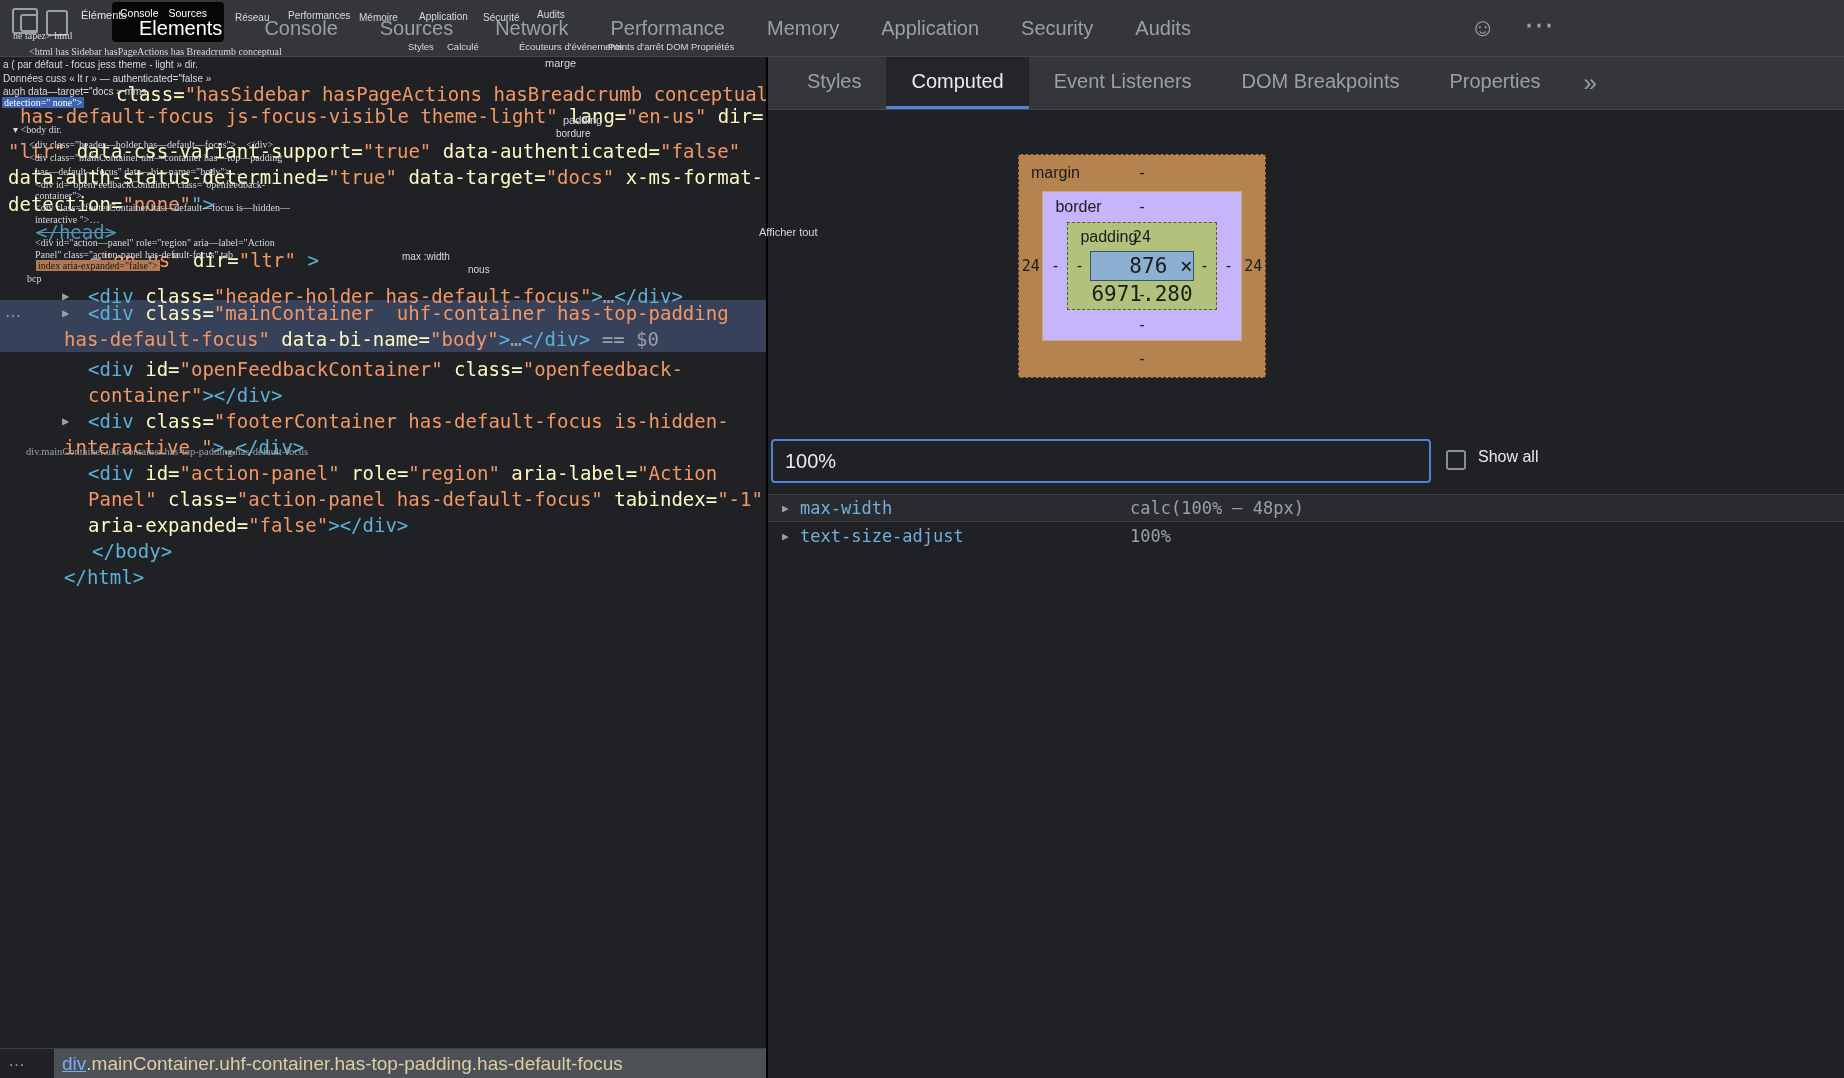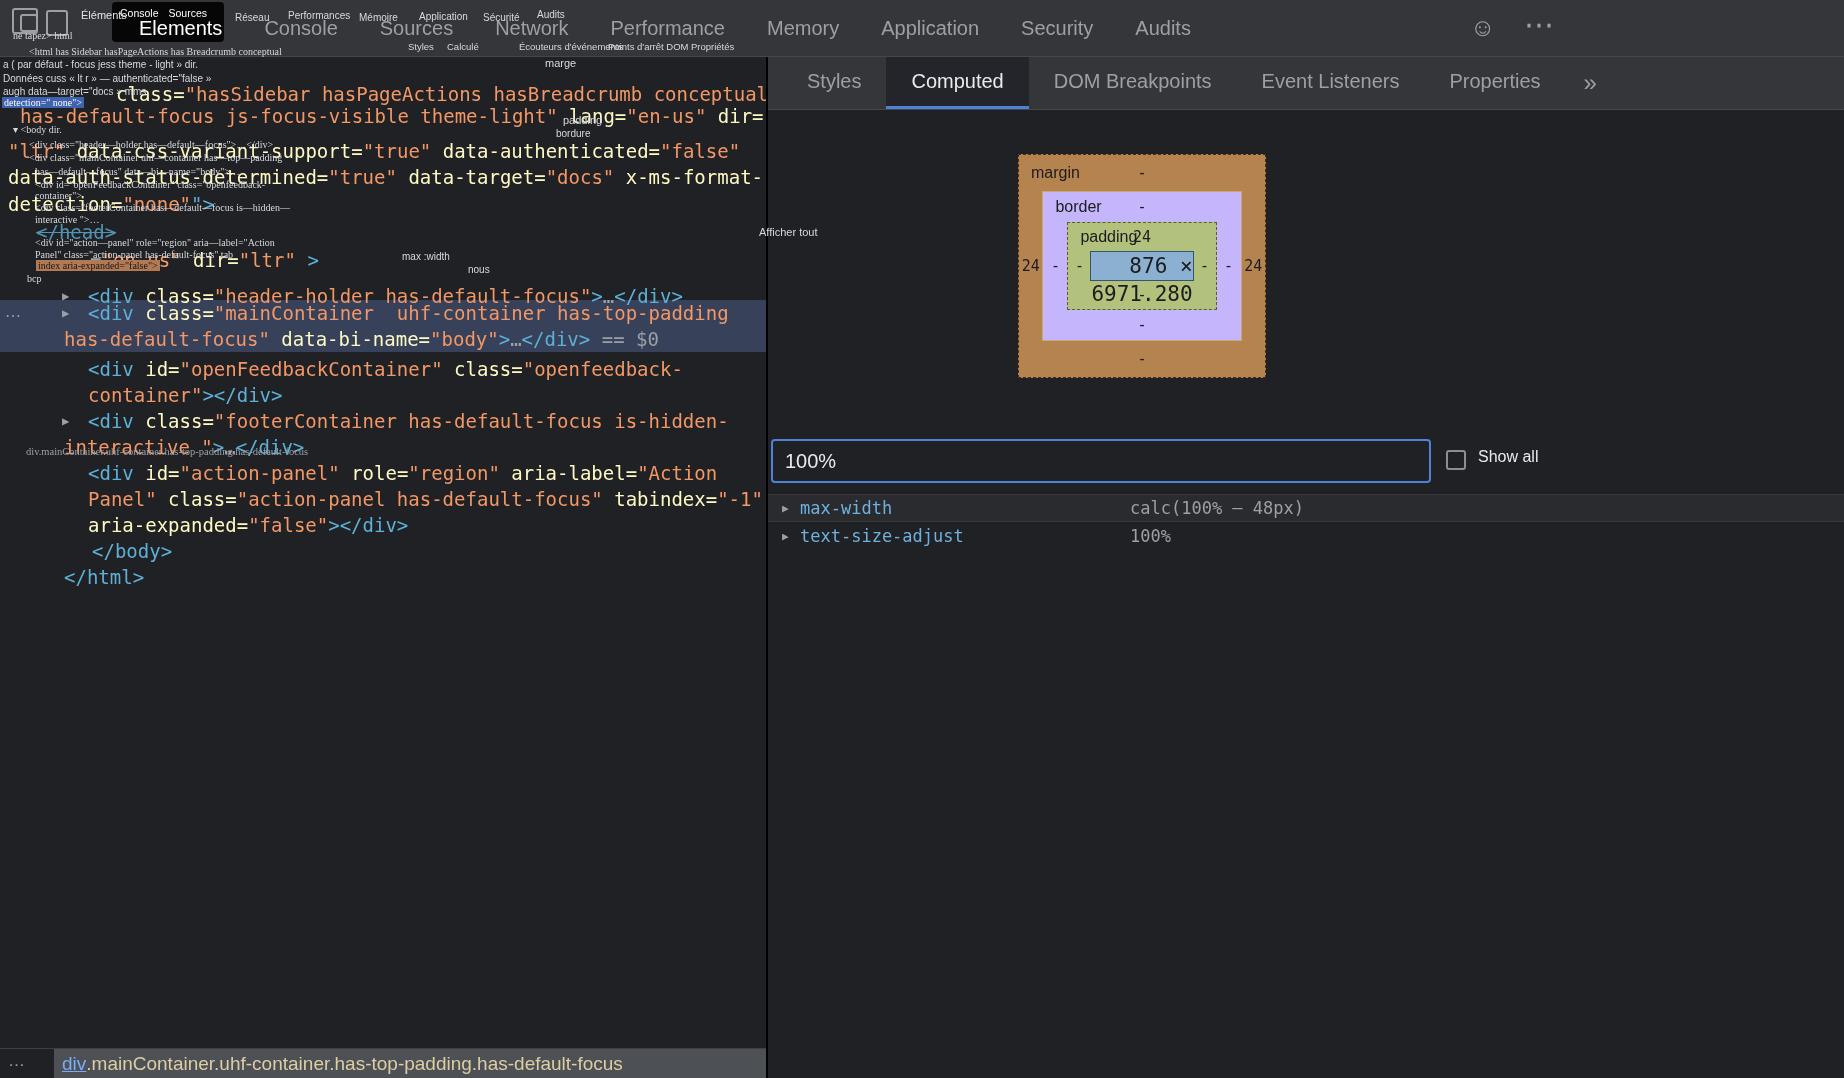--- a/index.html
+++ b/index.html
@@ -136,22 +136,22 @@
   <div class="code-line" style="top:481px;padding-left:92px"><span class="t">&lt;/body&gt;</span></div>
   <div class="code-line" style="top:507px;padding-left:64px"><span class="t">&lt;/html&gt;</span></div>
 </div>
 
 <div class="divider"></div>
 
 <div class="right-panel">
   <div class="rp-tabs">
     <div class="rp-tab">Styles</div>
     <div class="rp-tab active">Computed</div>
+    <div class="rp-tab">Event Listeners</div>
     <div class="rp-tab">DOM Breakpoints</div>
-    <div class="rp-tab">Event Listeners</div>
     <div class="rp-tab">Properties</div>
     <div class="rp-more">»</div>
   </div>
 
   <div class="rp-content">
 
     <div class="boxmodel">
       <div class="bm bm-margin">
         <div class="bm-top">
           <span class="bm-label">margin</span>

